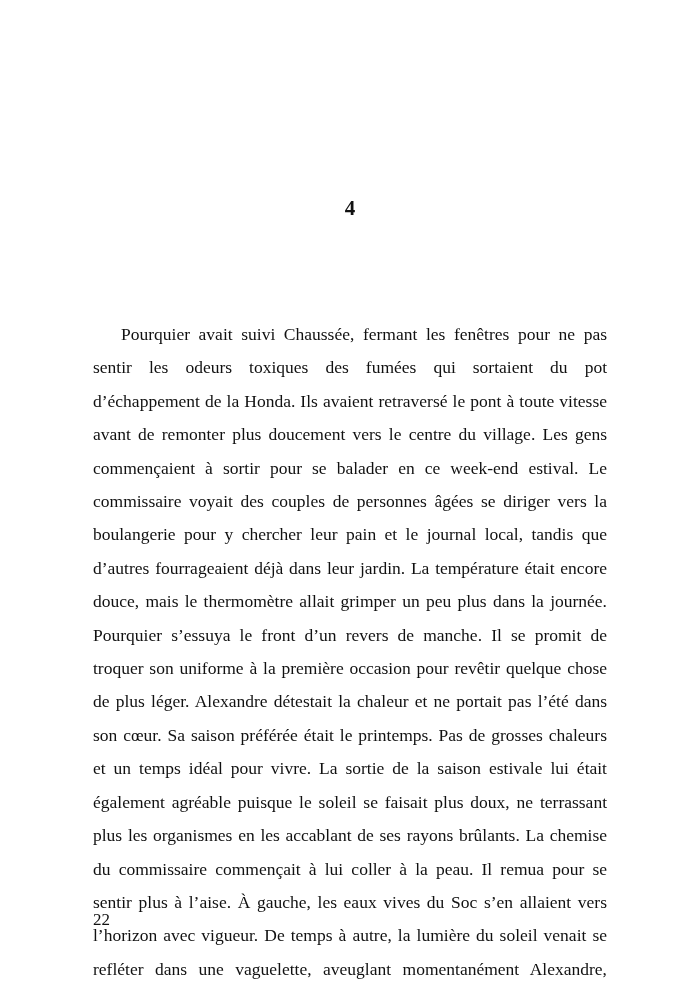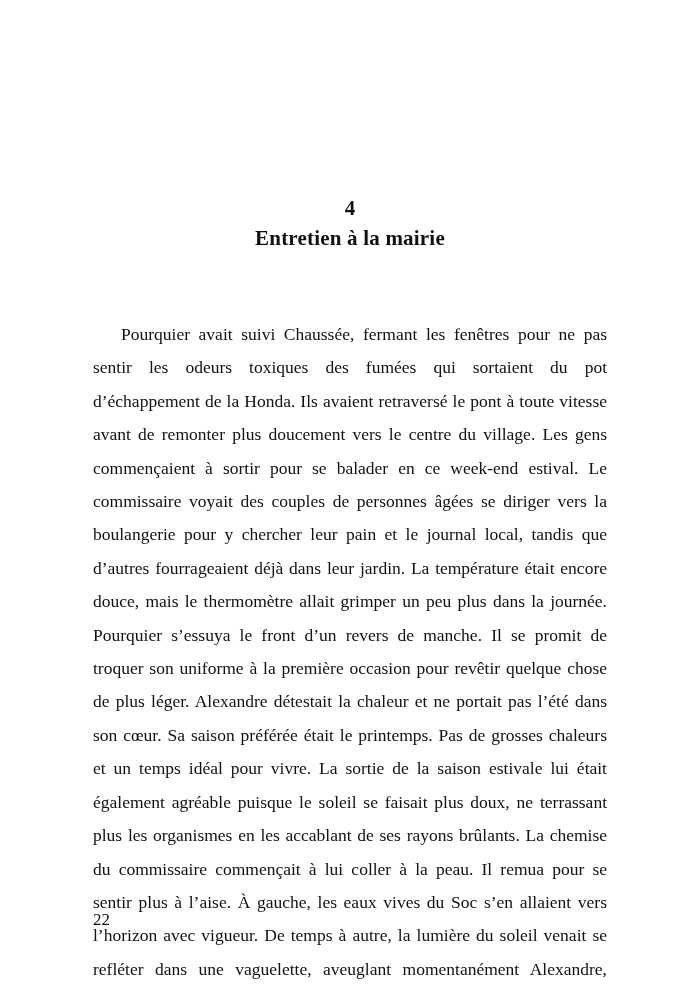--- a/index.html
+++ b/index.html
@@ -58,21 +58,20 @@
     line-height: 24px;
   }
 </style>
 </head>
 <body>
 
 <div class="book-page">
 
   <div class="chapter-head">
     <div class="chapter-number">4</div>
-    <div class="chapter-title">Entretien à la mairie</div>
   </div>
 
   <div class="body-text">
     <p>Pourquier avait suivi Chaussée, fermant les fenêtres pour ne pas sentir les odeurs toxiques des fumées qui sortaient du pot d’échappement de la Honda. Ils avaient retraversé le pont à toute vitesse avant de remonter plus doucement vers le centre du village. Les gens commençaient à sortir pour se balader en ce week-end estival. Le commissaire voyait des couples de personnes âgées se diriger vers la boulangerie pour y chercher leur pain et le journal local, tandis que d’autres fourrageaient déjà dans leur jardin. La température était encore douce, mais le thermomètre allait grimper un peu plus dans la journée. Pourquier s’essuya le front d’un revers de manche. Il se promit de troquer son uniforme à la première occasion pour revêtir quelque chose de plus léger. Alexandre détestait la chaleur et ne portait pas l’été dans son cœur. Sa saison préférée était le printemps. Pas de grosses chaleurs et un temps idéal pour vivre. La sortie de la saison estivale lui était également agréable puisque le soleil se faisait plus doux, ne terrassant plus les organismes en les accablant de ses rayons brûlants. La chemise du commissaire commençait à lui coller à la peau. Il remua pour se sentir plus à l’aise. À gauche, les eaux vives du Soc s’en allaient vers l’horizon avec vigueur. De temps à autre, la lumière du soleil venait se refléter dans une vaguelette, aveuglant momentanément Alexandre, avant de disparaître presque aussitôt.</p>
 
   </div>
 
   <div class="page-number">22</div>
 
 </div>

